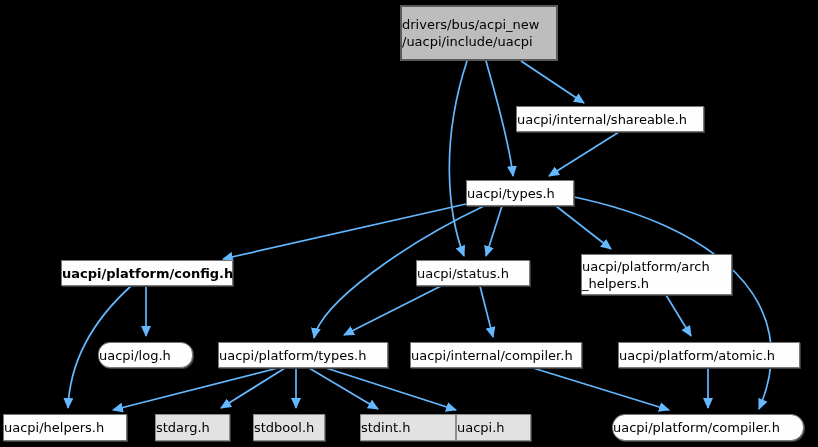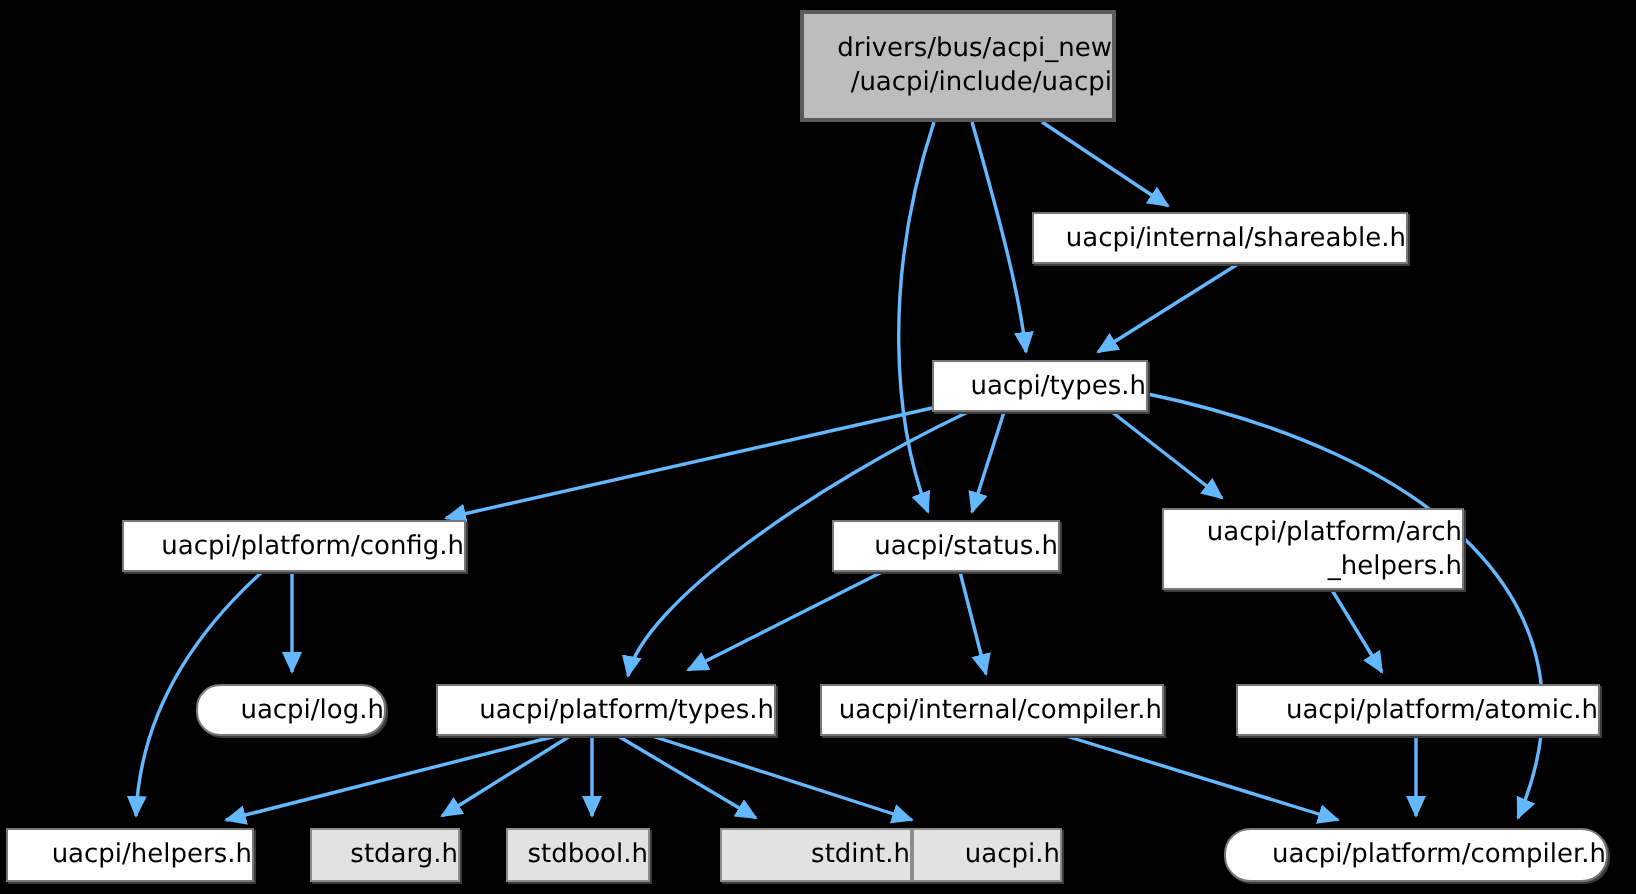--- a/index.html
+++ b/index.html
@@ -21,21 +21,21 @@
     top: 0;
     width: 818px;
     height: 447px;
   }
   .node {
     position: absolute;
     box-sizing: border-box;
     display: flex;
     flex-direction: column;
     justify-content: center;
-    align-items: flex-end;
+    align-items: flex-start;
     font-size: 13px;
     line-height: 17px;
     white-space: nowrap;
     color: #000000;
     text-align: center;
     cursor: pointer;
   }
   .node.normal {
     background: #fefefe;
     border: 1px solid #777777;
@@ -84,27 +84,27 @@
         <path d="M533,368 L669,410" fill="none" stroke="#63b8ff" stroke-width="1.7" marker-end="url(#arrowhead)"></path>
         <path d="M666,295 L691,336" fill="none" stroke="#63b8ff" stroke-width="1.7" marker-end="url(#arrowhead)"></path>
         <path d="M708,368 L708,408" fill="none" stroke="#63b8ff" stroke-width="1.7" marker-end="url(#arrowhead)"></path>
       </g>
   </svg>
   <div id="node-layer">
       <div class="node current" style="left: 400px; top: 5px; width: 158px; height: 56px;">
         <div class="node-line">drivers/bus/acpi_new</div>
         <div class="node-line">/uacpi/include/uacpi</div>
       </div>
-      <div class="node normal" style="left: 516px; top: 106px; width: 188px; height: 26px; padding-left: 48px;">
+      <div class="node normal" style="left: 516px; top: 106px; width: 188px; height: 26px;">
         <div class="node-line">uacpi/internal/shareable.h</div>
       </div>
       <div class="node normal" style="left: 466px; top: 180px; width: 108px; height: 26px;">
         <div class="node-line">uacpi/types.h</div>
       </div>
-      <div class="node normal" style="left: 61px; top: 260px; width: 172px; height: 26px;">
+      <div class="node normal" style="left: 61px; top: 260px; width: 172px; height: 26px; font-weight: bold;">
         <div class="node-line">uacpi/platform/config.h</div>
       </div>
       <div class="node normal" style="left: 416px; top: 260px; width: 114px; height: 26px;">
         <div class="node-line">uacpi/status.h</div>
       </div>
       <div class="node normal" style="left: 581px; top: 254px; width: 151px; height: 41px;">
         <div class="node-line">uacpi/platform/arch</div>
         <div class="node-line">_helpers.h</div>
       </div>
       <div class="node normal" style="left: 98px; top: 342px; width: 95px; height: 26px; border-radius: 12px;">

